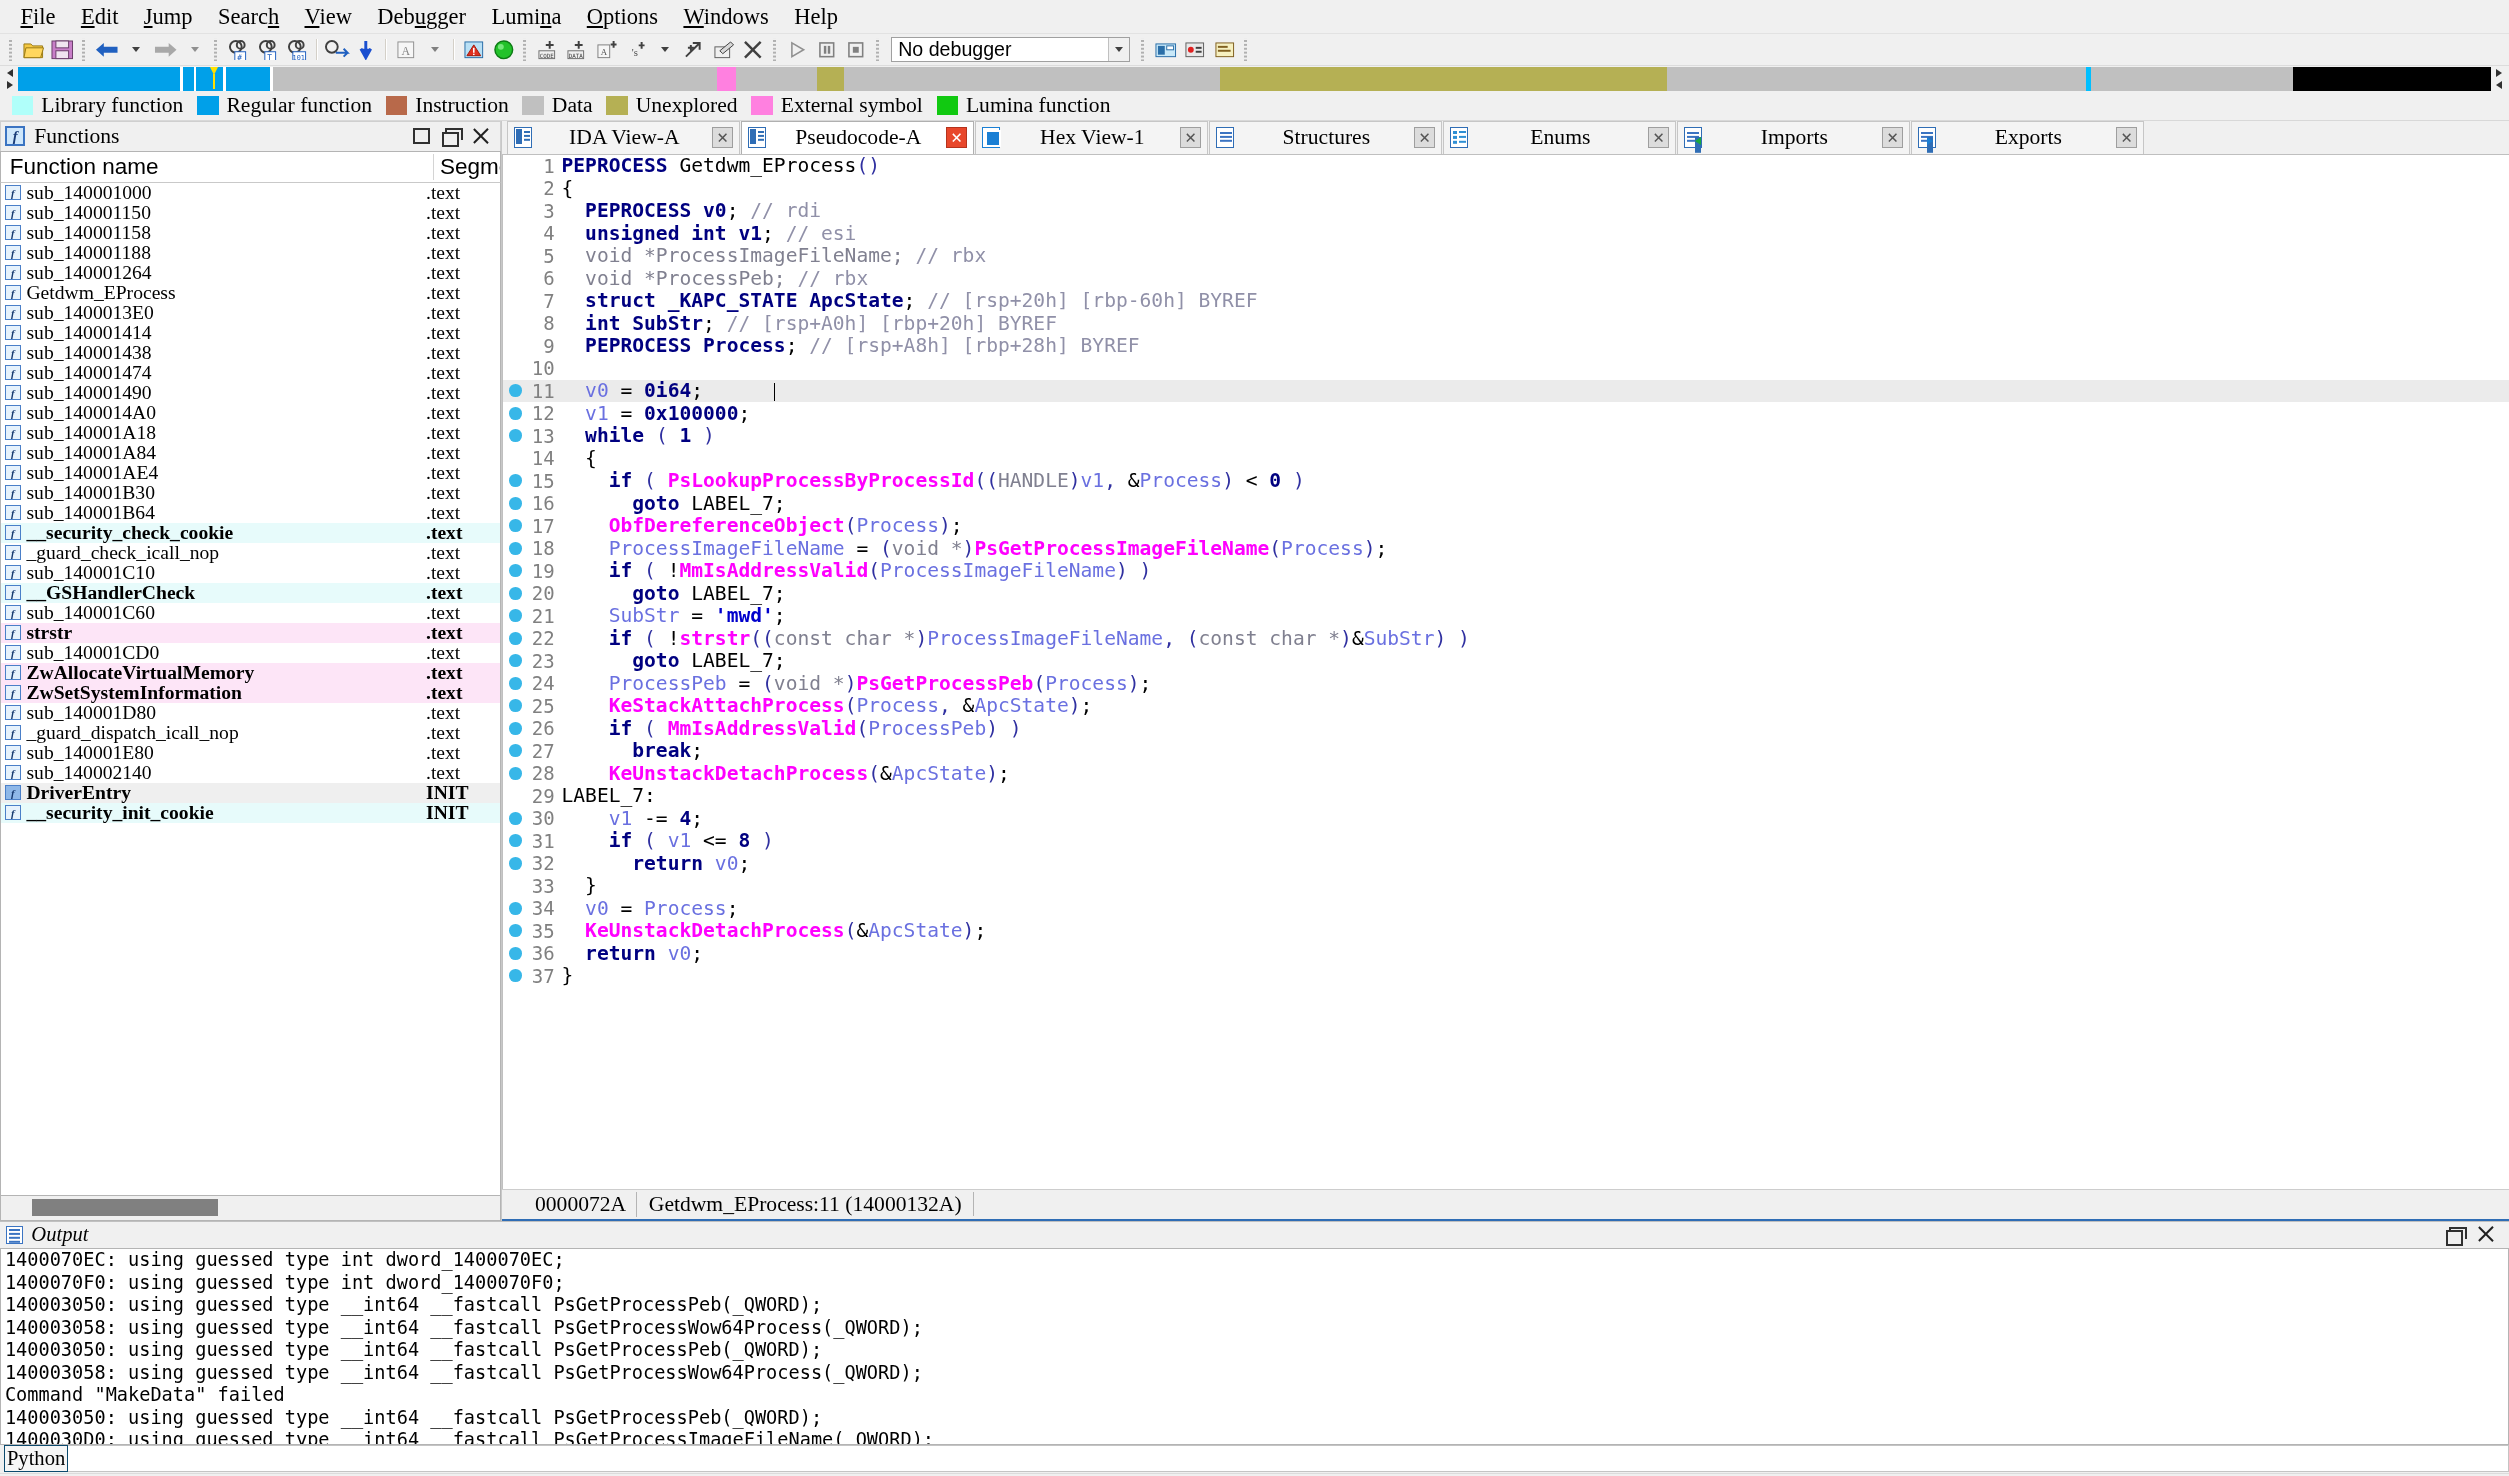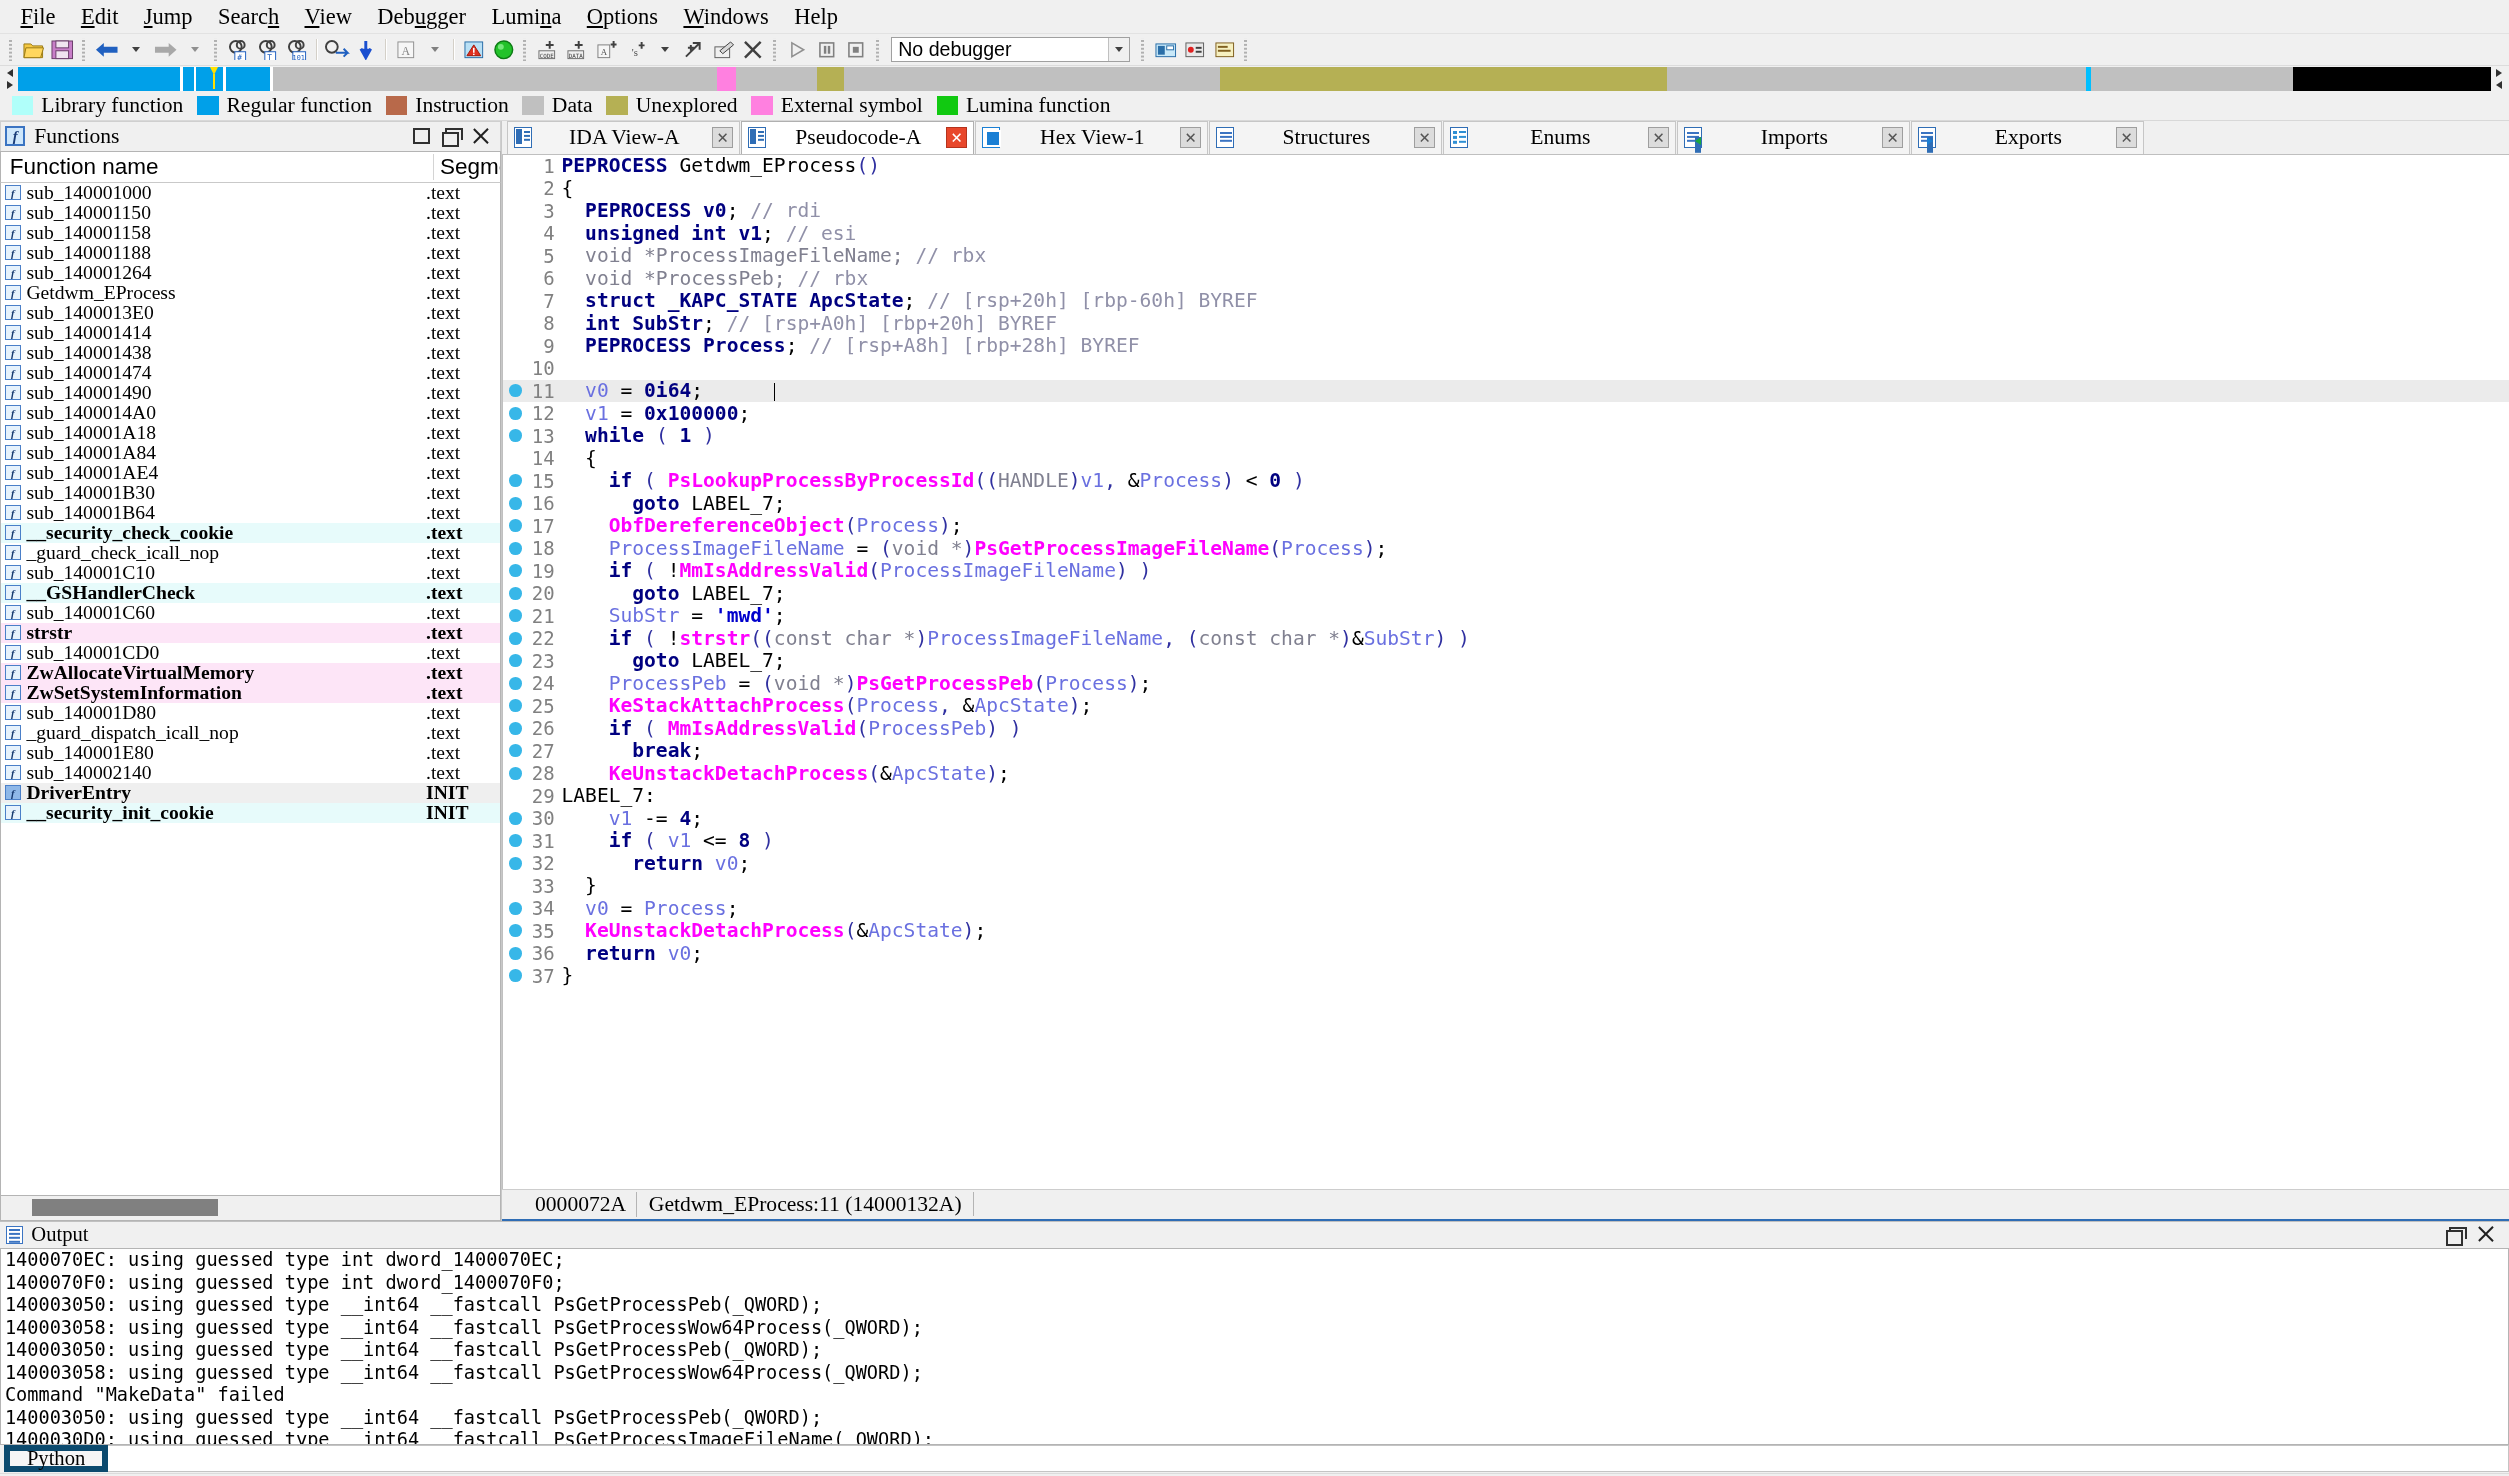--- a/index.html
+++ b/index.html
@@ -399,20 +399,21 @@
     display: flex;
     flex-direction: column;
     background: #f0f0f0;
     border-top: 1px solid #c0c0c0;
   }
   .out-title {
     height: 28px;
     display: flex; align-items: center;
     padding: 0 5.9px;
     background: #f0f0f0;
+    font-style: italic;
   }
   .out-ico {
     width: 17.6px; height: 18.6px;
     border: 1.5px solid #3b74c2;
     background: #fff;
     margin-right: 7.8px;
     position: relative;
     flex: 0 0 auto;
   }
   .out-ico::before {
@@ -434,24 +435,24 @@
   .out-line { height: 22.5px; line-height: 22.5px; white-space: pre; color: #000; }
 
   .py-strip {
     height: 29px;
     display: flex; align-items: center;
     background: #f0f0f0;
     padding-left: 3.9px;
   }
   .py-tab {
     height: 26.5px;
-    border: 6px solid #0c4a6e;
+    border: 1px solid #0c4a6e;
     background: #f6f6f6;
     display: flex; align-items: center;
-    padding: 0 17px;
+    padding: 0 2px;
     font-size: 20.6px;
     font-family: "Liberation Serif", serif;
   }
   .py-input {
     flex: 1 1 auto; height: 26.5px;
     border: 1px solid #c4c4c4; border-left: none;
     background: #ffffff;
   }
 
   .statusbar {

